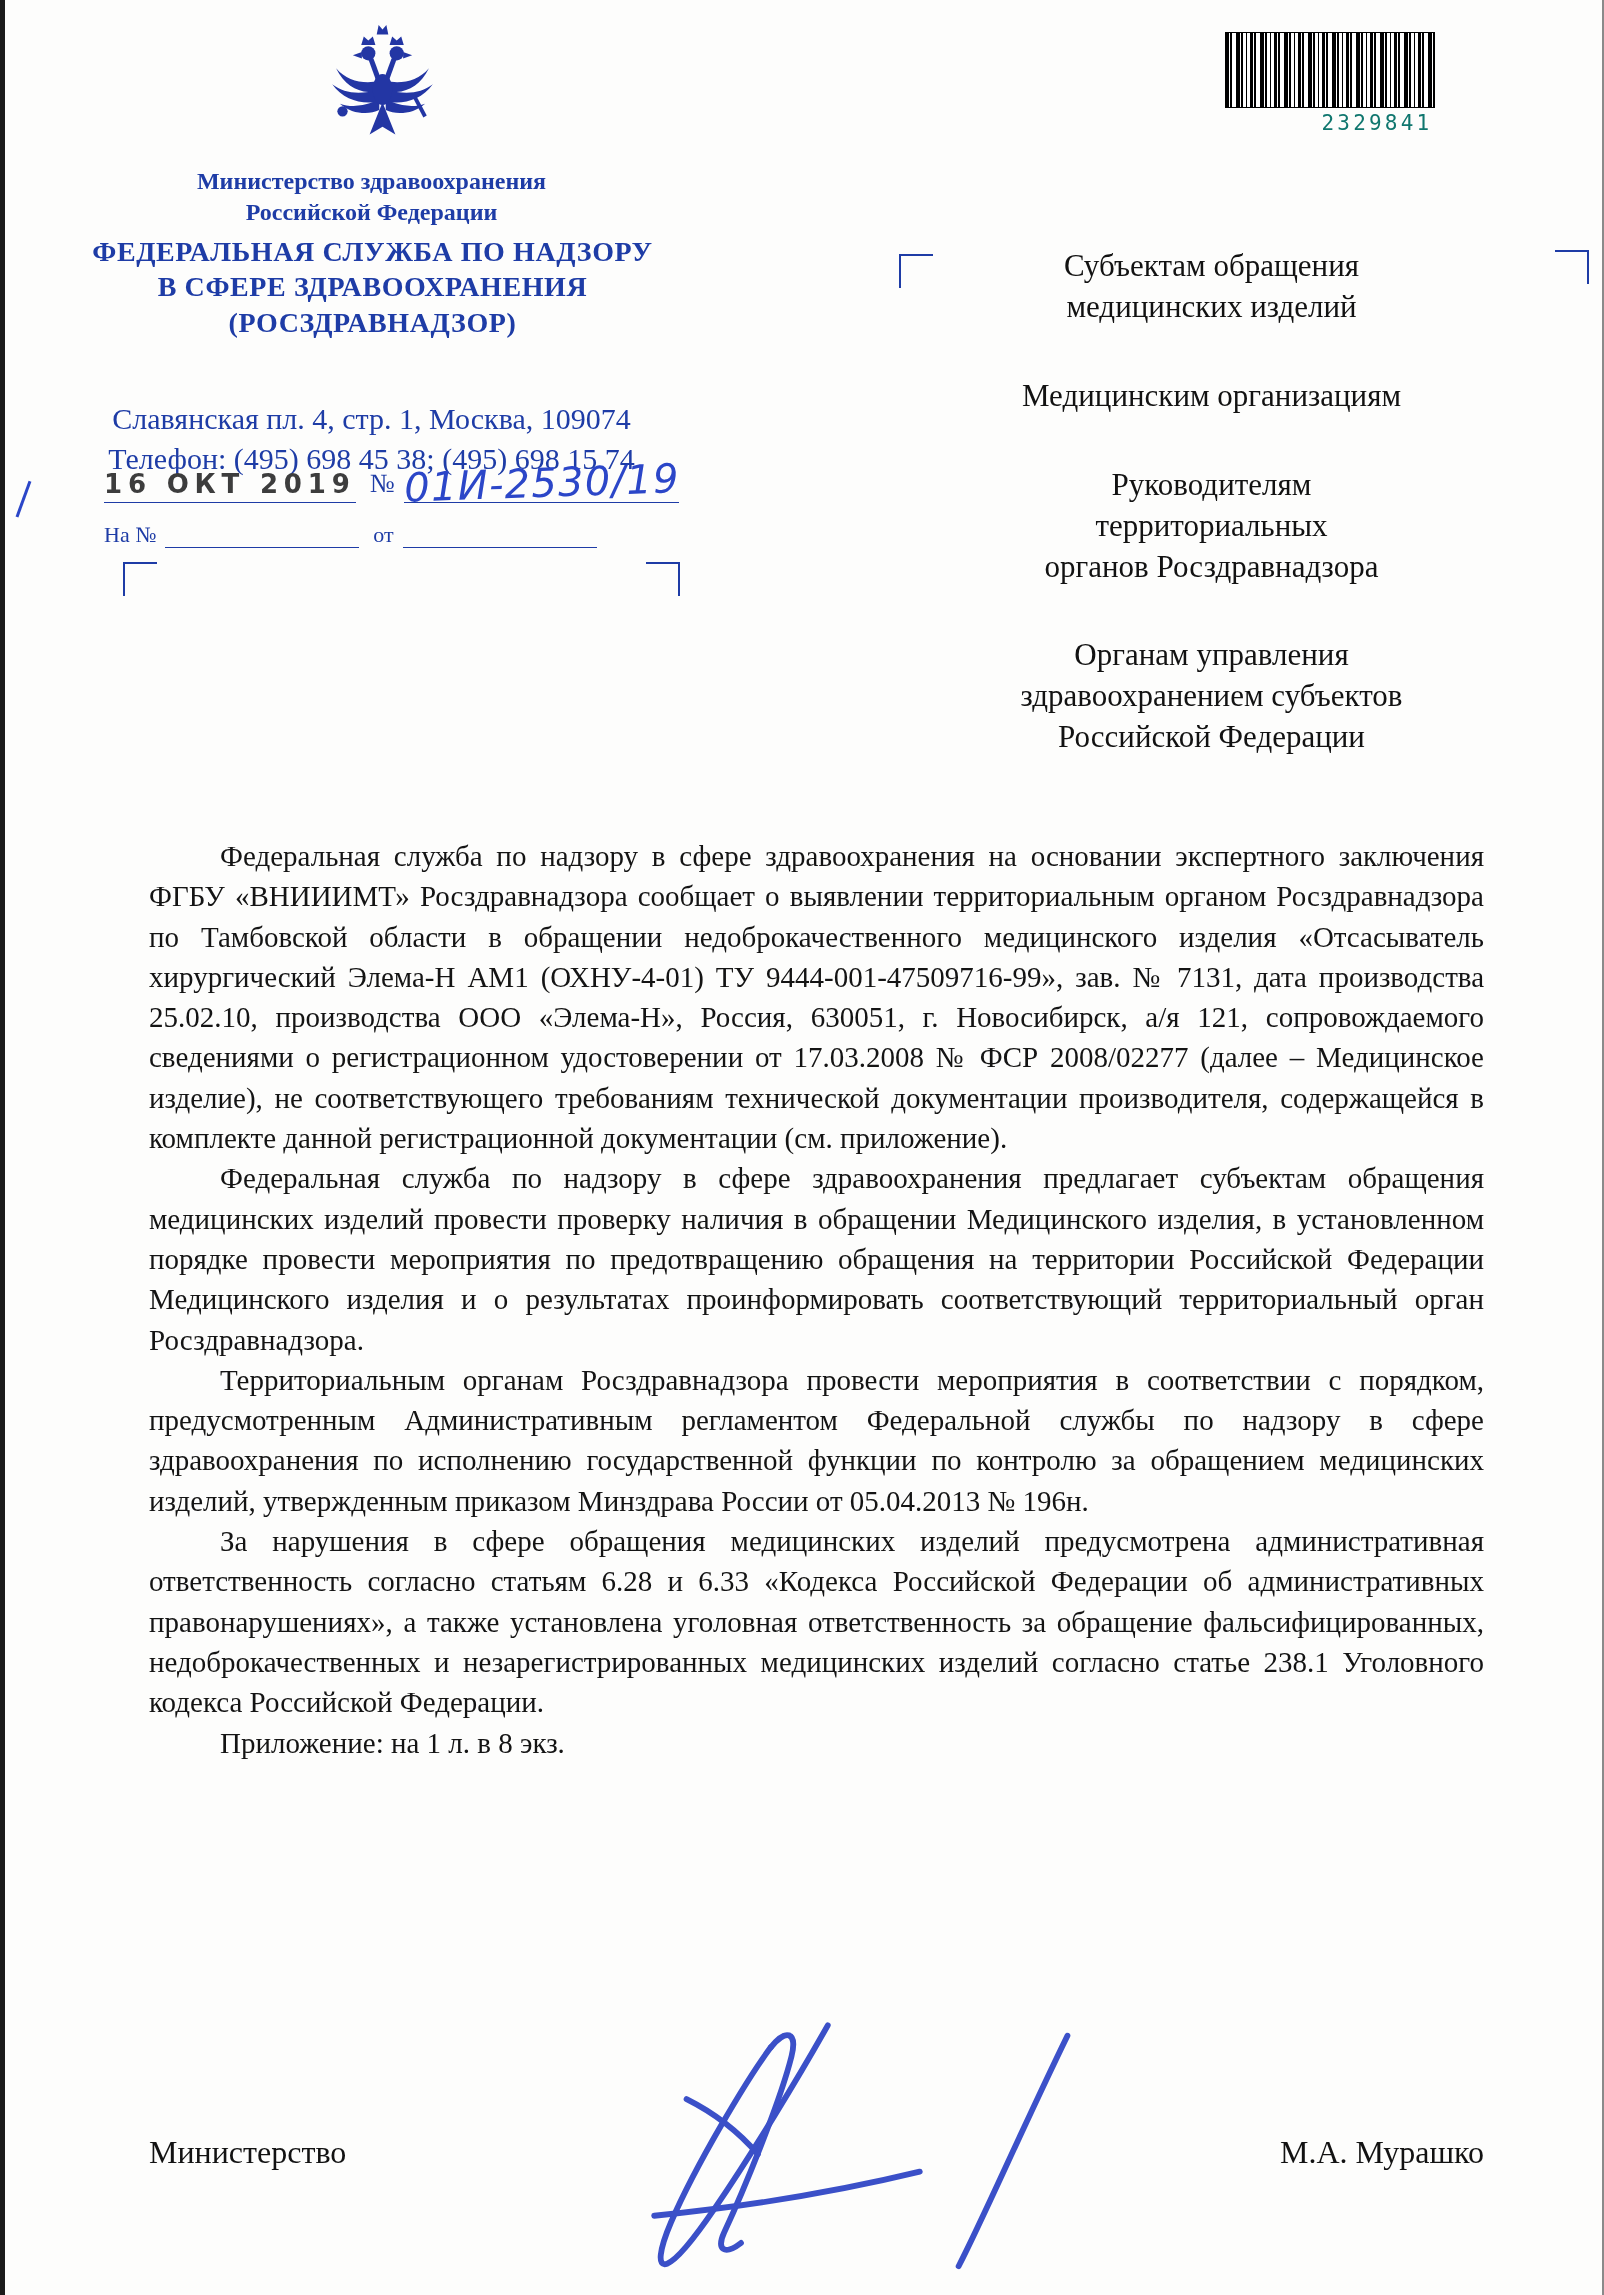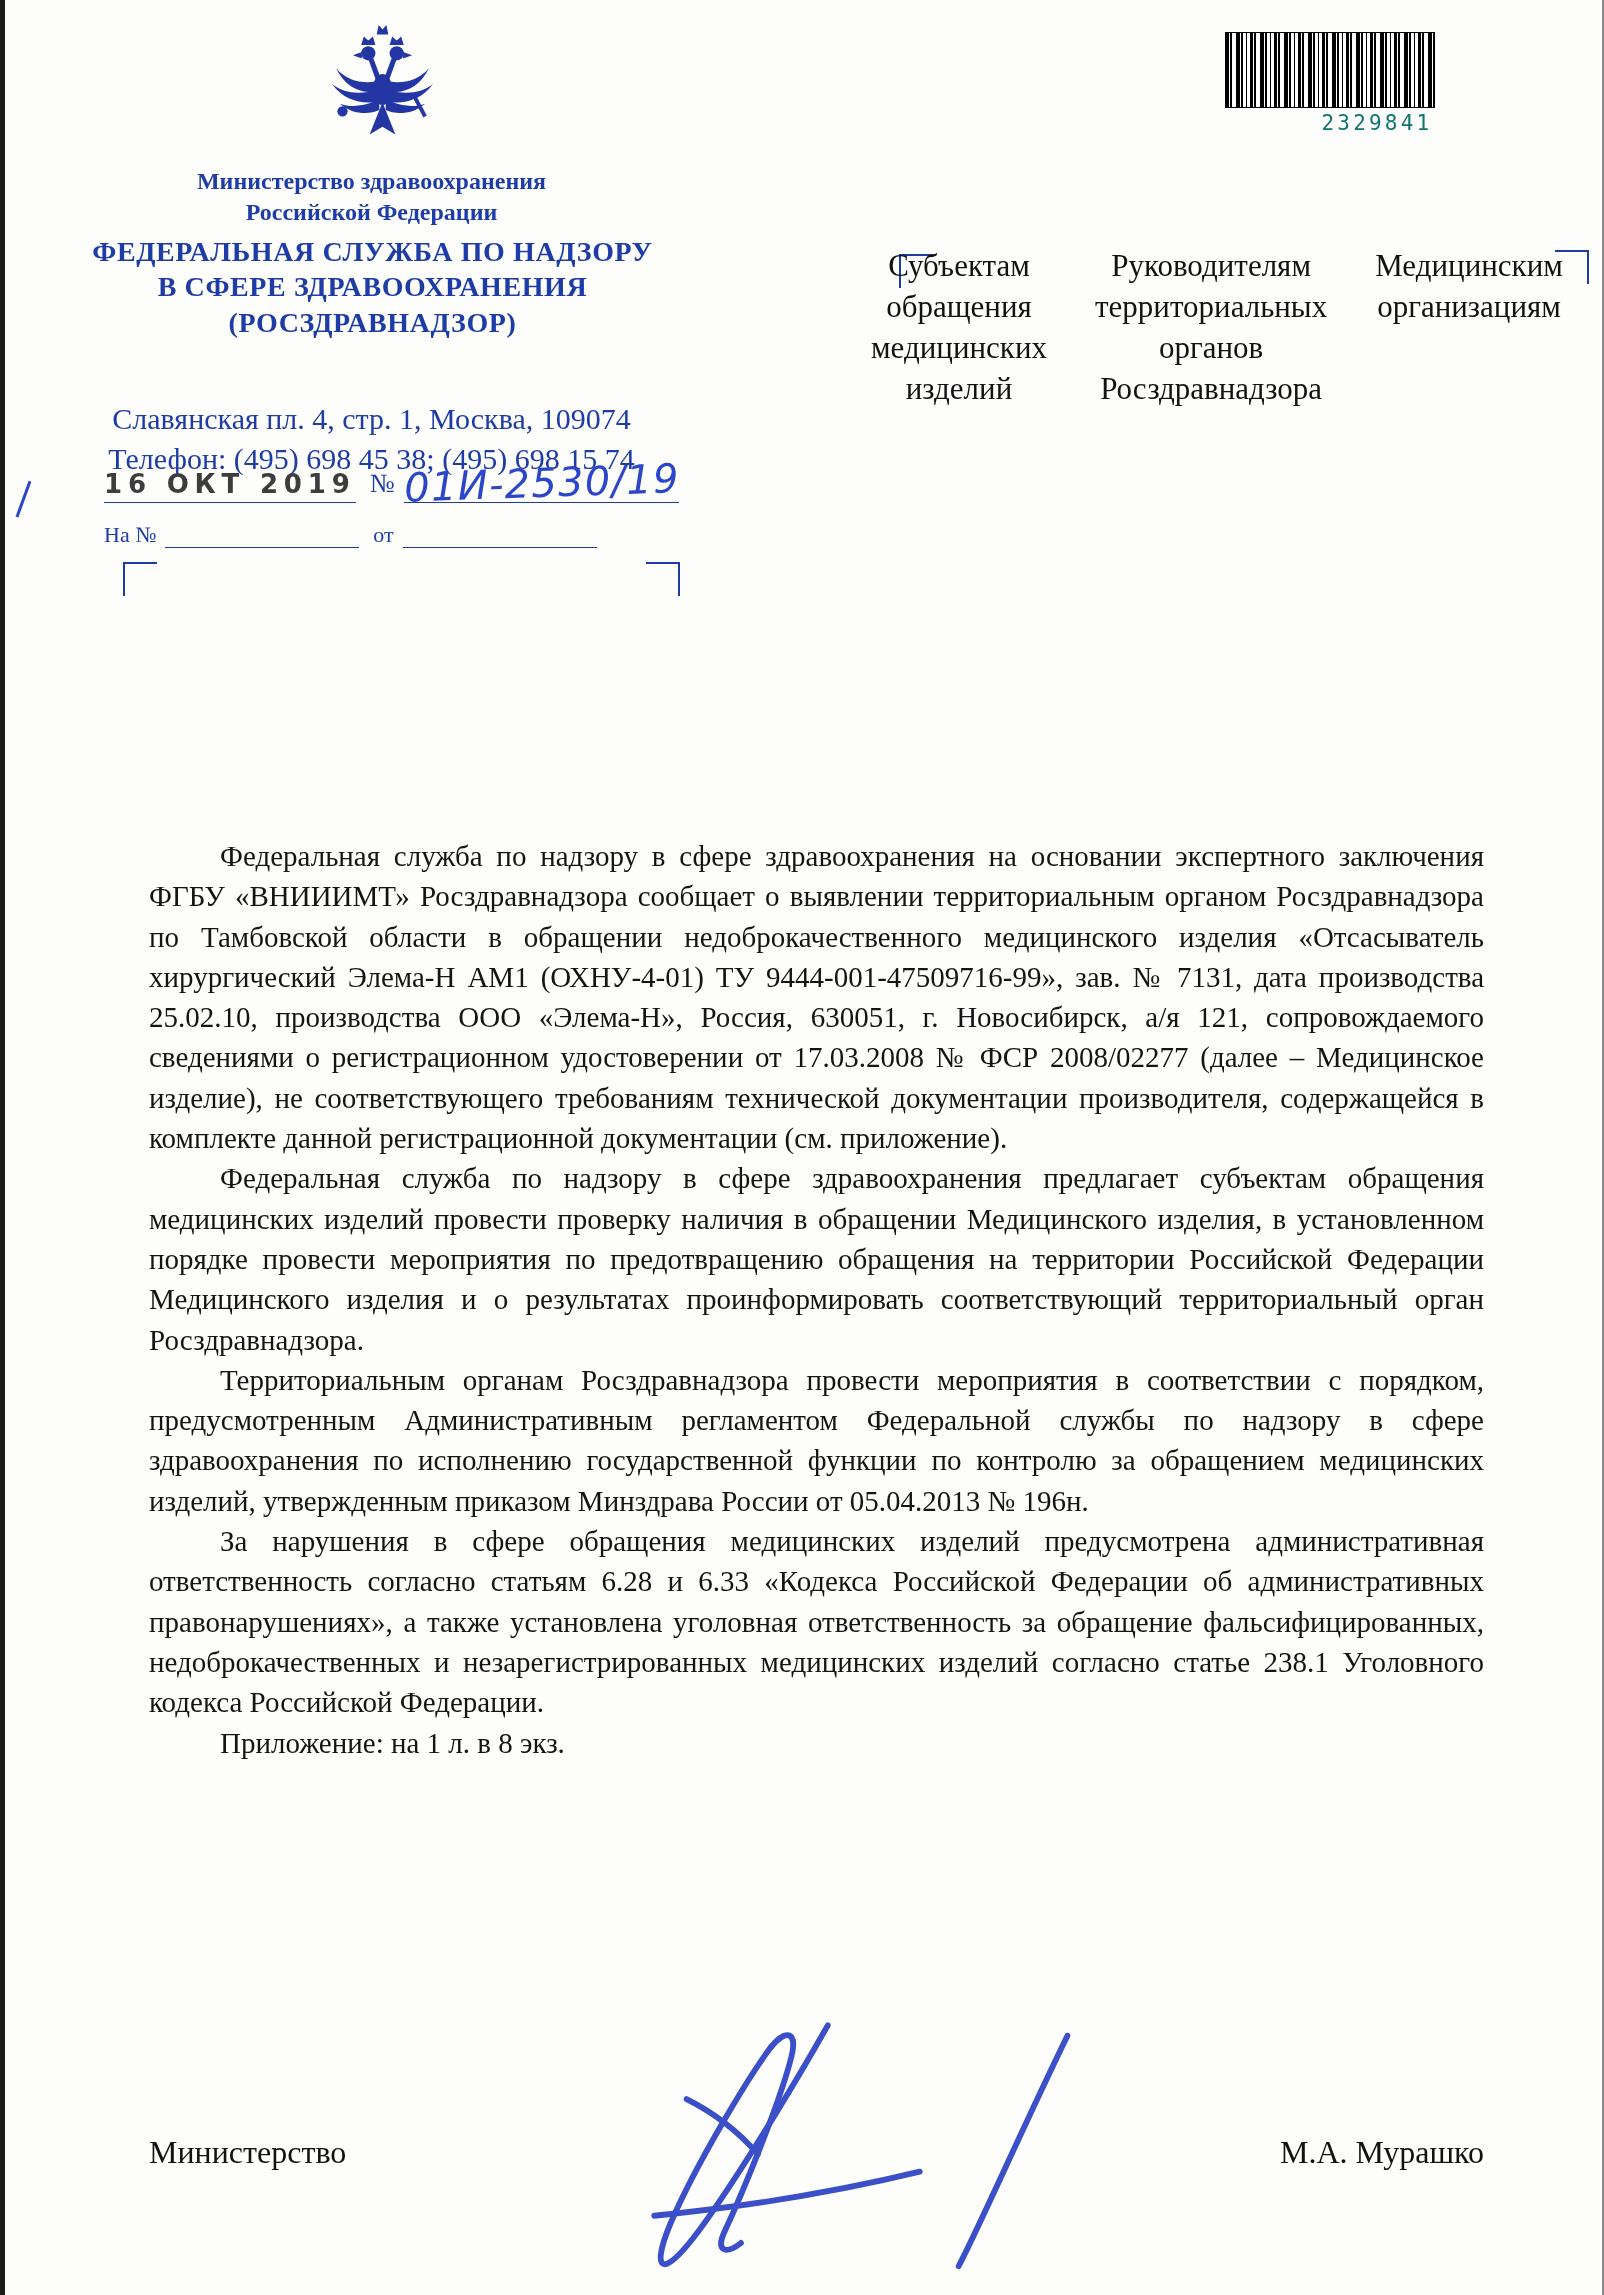--- a/index.html
+++ b/index.html
@@ -82,22 +82,22 @@
       #000 0 2.6px,#fff 2.6px 4.5px,#000 4.5px 5.8px,#fff 5.8px 9.7px,
       #000 9.7px 13.6px,#fff 13.6px 15.5px,#000 15.5px 17px,#fff 17px 20px,
       #000 20px 21.4px,#fff 21.4px 24px);
   }
   .barcode-number{
     font-family:"DejaVu Sans Mono", monospace;font-size:21px;color:#0f766e;
     text-align:right;letter-spacing:3.2px;margin-top:2.6px;padding-right:2.6px;
   }
 
   .recipients{
-    position:absolute;left:871px;top:246px;width:621px;
-    display:flex;flex-direction:row;gap:48px;
+    position:absolute;left:901px;top:246px;width:621px;
+    display:flex;flex-direction:column;gap:48px;
     text-align:center;font-size:31px;line-height:1.32;color:#121212;
   }
   .recipient{white-space:pre-line;}
 
   .body-text{
     position:absolute;left:149px;top:836px;width:1335px;
     font-size:29px;line-height:1.39;text-align:justify;color:var(--text);
   }
   .body-text p{margin:0;text-indent:71px;}
 
@@ -169,24 +169,24 @@
 
 
   <div class="barcode">
     <div class="bars"></div>
     <div class="barcode-number">2329841</div>
   </div>
 
   <div class="recipients">
     <div class="recipient">Субъектам обращения
 медицинских изделий</div>
+    <div class="recipient">Медицинским организациям</div>
     <div class="recipient">Руководителям
 территориальных
 органов Росздравнадзора</div>
-    <div class="recipient">Медицинским организациям</div>
     <div class="recipient">Органам управления
 здравоохранением субъектов
 Российской Федерации</div>
   </div>
 
   <div class="body-text">
     <p>Федеральная служба по надзору в сфере здравоохранения на основании экспертного заключения ФГБУ «ВНИИИМТ» Росздравнадзора сообщает о выявлении территориальным органом Росздравнадзора по Тамбовской области в обращении недоброкачественного медицинского изделия «Отсасыватель хирургический Элема-Н АМ1 (ОХНУ-4-01) ТУ 9444-001-47509716-99», зав. № 7131, дата производства 25.02.10, производства ООО «Элема-Н», Россия, 630051, г. Новосибирск, а/я 121, сопровождаемого сведениями о регистрационном удостоверении от 17.03.2008 № ФСР 2008/02277 (далее – Медицинское изделие), не соответствующего требованиям технической документации производителя, содержащейся в комплекте данной регистрационной документации (см. приложение).</p>
     <p>Федеральная служба по надзору в сфере здравоохранения предлагает субъектам обращения медицинских изделий провести проверку наличия в обращении Медицинского изделия, в установленном порядке провести мероприятия по предотвращению обращения на территории Российской Федерации Медицинского изделия и о результатах проинформировать соответствующий территориальный орган Росздравнадзора.</p>
     <p>Территориальным органам Росздравнадзора провести мероприятия в соответствии с порядком, предусмотренным Административным регламентом Федеральной службы по надзору в сфере здравоохранения по исполнению государственной функции по контролю за обращением медицинских изделий, утвержденным приказом Минздрава России от 05.04.2013 № 196н.</p>
     <p>За нарушения в сфере обращения медицинских изделий предусмотрена административная ответственность согласно статьям 6.28 и 6.33 «Кодекса Российской Федерации об административных правонарушениях», а также установлена уголовная ответственность за обращение фальсифицированных, недоброкачественных и незарегистрированных медицинских изделий согласно статье 238.1 Уголовного кодекса Российской Федерации.</p>

